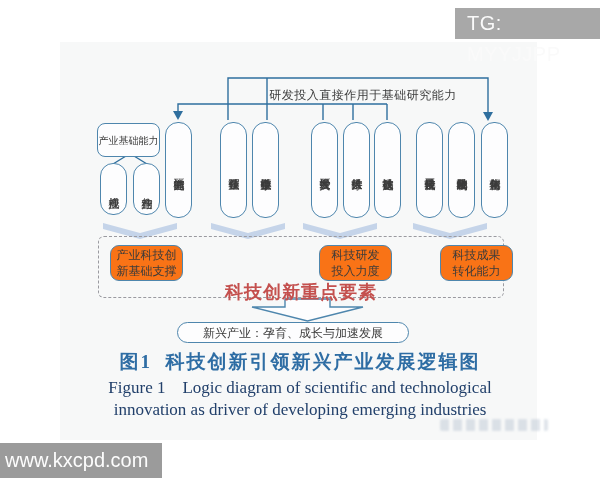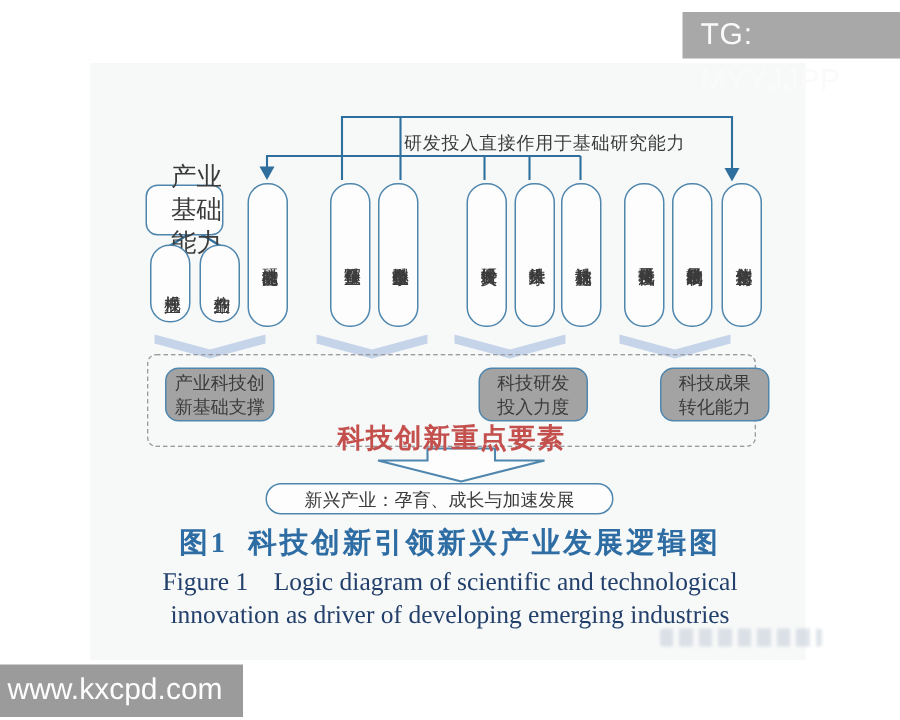--- a/index.html
+++ b/index.html
@@ -12,36 +12,36 @@
   .connector{stroke:var(--line-blue,#2f6f9e);stroke-width:1.4;fill:none;}
   .arrowhead{fill:var(--line-blue,#2f6f9e);stroke:none;}
   .chev{fill:var(--chevron-fill,#c5d4e9);}
   .blockarrow{fill:#fdfdfe;stroke:var(--box-border,#4e86ad);stroke-width:1.4;}
 
   .note{position:absolute;text-align:center;font-size:12px;color:#3b3b3b;letter-spacing:.5px;}
   .note1{left:239px;top:63px;width:240px;}
   .note2{left:253px;top:87px;width:220px;}
 
   .hbox{
-    position:absolute;left:97px;top:123px;width:52px;height:34px;
+    position:absolute;left:97px;top:123px;width:63px;height:34px;
     border:1.5px solid var(--box-border,#4e86ad);border-radius:8px;background:#fdfdfe;
-    display:flex;align-items:center;justify-content:center;text-align:right;
-    font-size:17px;line-height:1.3;box-sizing:border-box;
+    display:flex;align-items:center;justify-content:center;text-align:left;
+    font-size:10px;line-height:1.3;box-sizing:border-box;
   }
   .vbox{
     position:absolute;top:122px;height:96px;width:27px;
     border:1.5px solid var(--box-border,#4e86ad);border-radius:13px;background:#fdfdfe;
     writing-mode:vertical-rl;text-orientation:upright;
     display:flex;align-items:center;justify-content:center;
     font-size:11px;line-height:1;color:#3b3b3b;box-sizing:border-box;
   }
   .vbox.small{top:163px;height:52px;}
   .sbox{
     position:absolute;top:245px;width:73px;height:36px;
-    border:1.5px solid var(--box-border,#4e86ad);border-radius:9px;background:#a3a3a3;
+    border:1.5px solid var(--box-border,#4e86ad);border-radius:9px;background:#f97316;
     display:flex;flex-direction:column;align-items:center;justify-content:center;
     font-size:12px;line-height:1.35;box-sizing:border-box;
   }
   .dashed{
     position:absolute;left:98px;top:236px;width:406px;height:62px;
     border:1px dashed #9a9aa0;border-radius:6px;box-sizing:border-box;
   }
   .red-label{
     position:absolute;left:98px;top:280px;width:406px;text-align:center;
     color:var(--red-label,#c4504e);font-size:18px;font-weight:bold;letter-spacing:1px;

